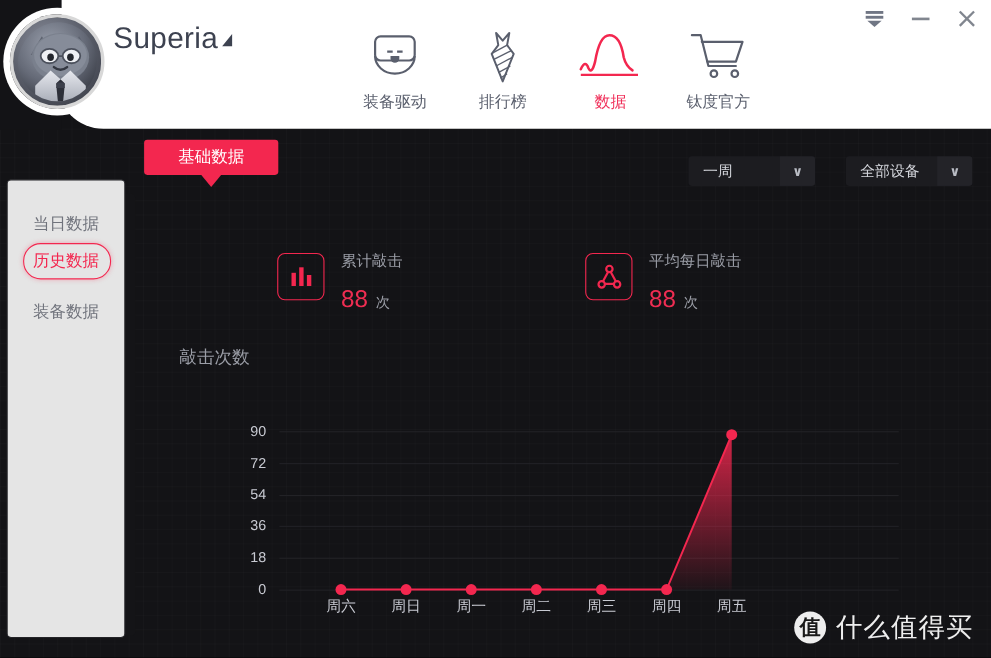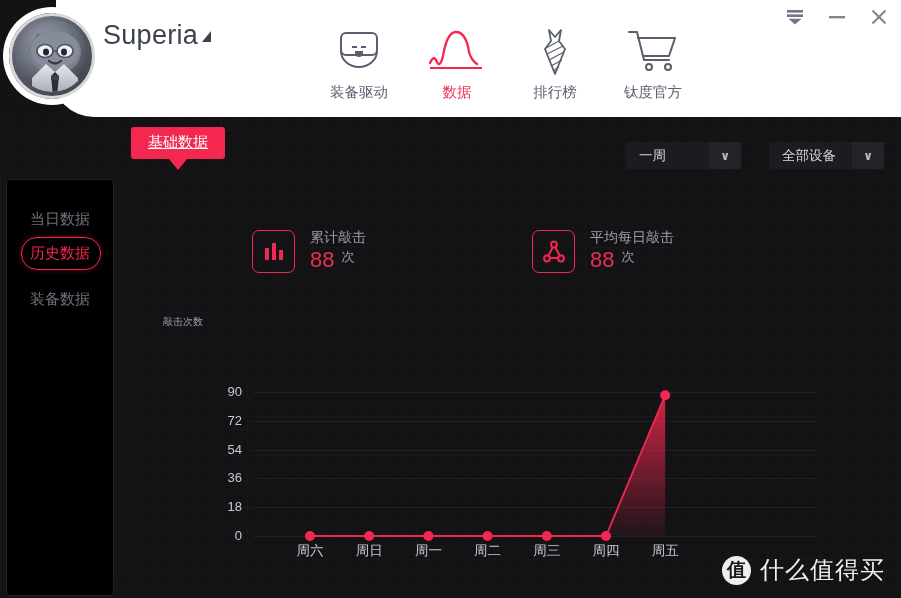--- a/index.html
+++ b/index.html
@@ -143,48 +143,46 @@
   }
   .nav-item.active .nav-label { color: #f0305a; }
 
   
   .badge {
     position: absolute;
     left: 131px; top: 127px;
     background: #f3274f;
     color: #fff;
     font-size: 15px;
-    padding: 6px 17px 7px;
+    padding: 6px 31px 7px;
     border-radius: 3px;
     z-index: 4;
-    text-decoration: underline;
   }
   .badge::after {
     content: "";
     position: absolute;
     left: 50%;
     margin-left: -9px;
     bottom: -11px;
     width: 0; height: 0;
     border-left: 9px solid transparent;
     border-right: 9px solid transparent;
     border-top: 11px solid #f3274f;
   }
 
   
   .sidebar {
     position: absolute;
     left: 6px; top: 163px;
     width: 106px;
     height: 415px;
-    background: #000000;
+    background: #e5e5e5;
     border: 1px solid #232327;
     border-radius: 4px;
     z-index: 2;
-    margin-top: 16px;
   }
   .sidebar-shadow {
     position: absolute;
     left: 17px; top: 176px;
     width: 106px;
     height: 402px;
     background: #141417;
     border-radius: 4px;
     z-index: 1;
   }
@@ -274,40 +272,40 @@
   }
   .stat-text {
     margin-left: 15px;
   }
   .stat-label {
     font-size: 14px;
     color: #9a9da6;
     line-height: 18px;
   }
   .stat-valrow {
-    margin-top: 2px;
-    display: flex;
-    align-items: flex-start;
+    margin-top: 14px;
+    display: flex;
+    align-items: flex-end;
   }
   .stat-value {
     font-size: 22px;
     color: #ef2d52;
     line-height: 24px;
   }
   .stat-unit {
     font-size: 13px;
     color: #9a9da6;
     margin-left: 7px;
   }
 
   
   .chart-title {
     position: absolute;
     left: 163px; top: 315px;
-    font-size: 10px;
+    font-size: 16px;
     color: #9a9da6;
     z-index: 4;
   }
   .chart {
     position: absolute;
     left: 150px; top: 370px;
     width: 700px;
     height: 200px;
     z-index: 4;
   }
@@ -440,42 +438,42 @@
             <path d="M10 24 a18 16 0 0 0 36 0" fill="none" stroke="#5a5f6d" stroke-width="2"></path>
             <line x1="21" y1="20" x2="26" y2="20" stroke="#5a5f6d" stroke-width="2"></line>
             <line x1="30" y1="20" x2="35" y2="20" stroke="#5a5f6d" stroke-width="2"></line>
             <path d="M24 24 h8 v2 a4 4 0 0 1 -8 0 z" fill="#5a5f6d"></path>
           </svg>
         </div>
         <div class="nav-label">装备驱动</div>
       </div>
 
 
-      <div class="nav-item active">
-        <div class="nav-icon">
-          <svg width="64" height="50" viewBox="0 0 64 50">
-            <path d="M5 36 q4 -9 7 -1 q3 6 6 -6 q4 -24 13 -24 q10 0 13 20 q2 8 8 12" fill="none" stroke="#f3274f" stroke-width="2.3" stroke-linecap="round"></path>
-            <line x1="5" y1="41" x2="57" y2="41" stroke="#f3274f" stroke-width="2"></line>
-          </svg>
-        </div>
-        <div class="nav-label">数据</div>
-      </div>
-
       <div class="nav-item">
         <div class="nav-icon">
           <svg width="40" height="50" viewBox="0 0 40 50">
             <path d="M14 3 L20 10 L26 3 L24 14 L30 22 L20 47 L10 22 L16 14 Z" fill="none" stroke="#5a5f6d" stroke-width="1.8" stroke-linejoin="round"></path>
             <line x1="11" y1="21" x2="24" y2="14" stroke="#5a5f6d" stroke-width="1.2"></line>
             <line x1="12" y1="27" x2="28" y2="19" stroke="#5a5f6d" stroke-width="1.2"></line>
             <line x1="14" y1="33" x2="29" y2="25" stroke="#5a5f6d" stroke-width="1.2"></line>
             <line x1="16" y1="39" x2="27" y2="33" stroke="#5a5f6d" stroke-width="1.2"></line>
             <line x1="18" y1="44" x2="24" y2="40" stroke="#5a5f6d" stroke-width="1.2"></line>
           </svg>
         </div>
         <div class="nav-label">排行榜</div>
+      </div>
+
+      <div class="nav-item active">
+        <div class="nav-icon">
+          <svg width="64" height="50" viewBox="0 0 64 50">
+            <path d="M5 36 q4 -9 7 -1 q3 6 6 -6 q4 -24 13 -24 q10 0 13 20 q2 8 8 12" fill="none" stroke="#f3274f" stroke-width="2.3" stroke-linecap="round"></path>
+            <line x1="5" y1="41" x2="57" y2="41" stroke="#f3274f" stroke-width="2"></line>
+          </svg>
+        </div>
+        <div class="nav-label">数据</div>
       </div>
 
       <div class="nav-item">
         <div class="nav-icon">
           <svg width="56" height="50" viewBox="0 0 56 50">
             <path d="M4 5 L12 5 L19 33 L44 33" fill="none" stroke="#5a5f6d" stroke-width="2" stroke-linecap="round" stroke-linejoin="round"></path>
             <path d="M13 11 L50 11 L44 29 L18 29" fill="none" stroke="#5a5f6d" stroke-width="2" stroke-linecap="round" stroke-linejoin="round"></path>
             <circle cx="24" cy="40" r="3" fill="none" stroke="#5a5f6d" stroke-width="2"></circle>
             <circle cx="43" cy="40" r="3" fill="none" stroke="#5a5f6d" stroke-width="2"></circle>
           </svg>

